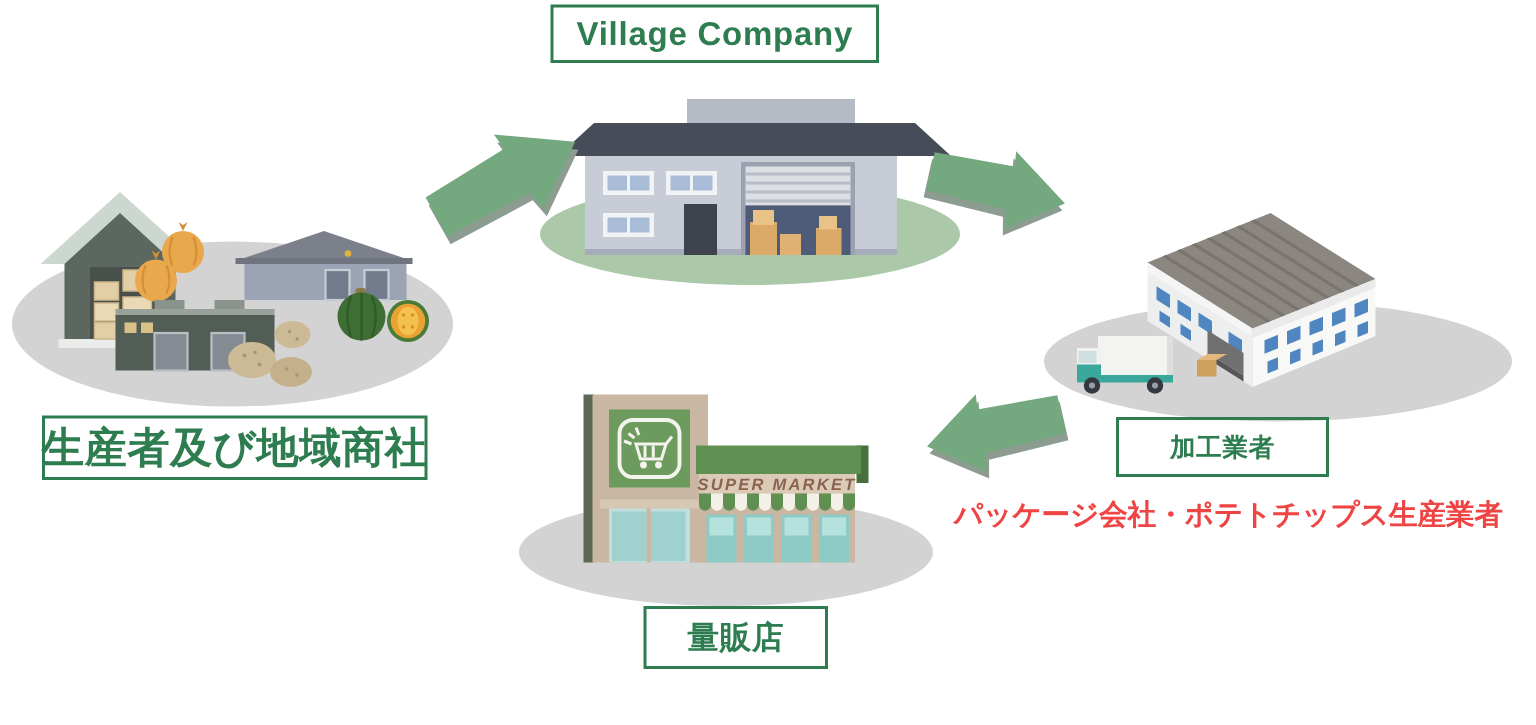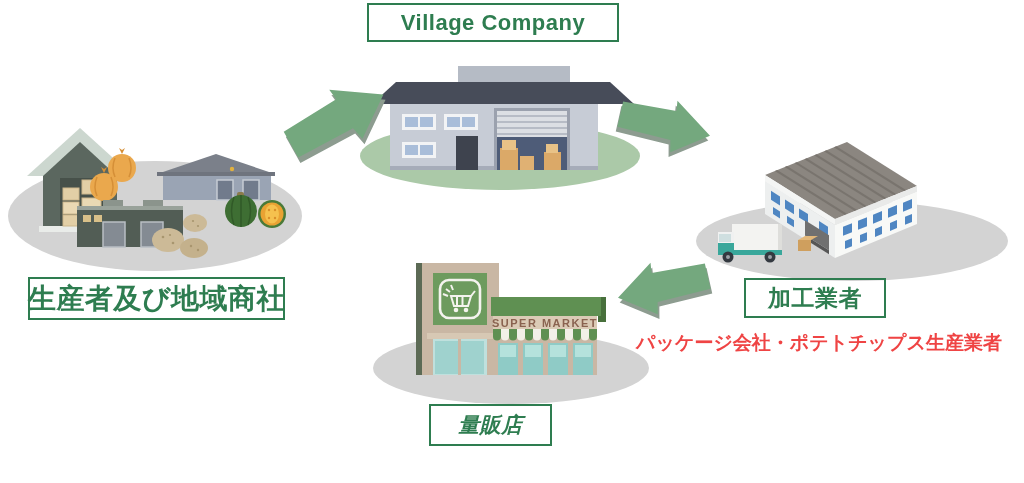--- a/index.html
+++ b/index.html
@@ -19,30 +19,30 @@
   .subtitle {
     position:absolute;
     color:#ef4444;
     font-weight:bold;
     text-align:center;
     font-size:19px;
     white-space:nowrap;
   }
   .illo { position:absolute; }
   .arrow { position:absolute; }
-  #title-box   { left:367px; top:3px;  width:252px; height:39px; font-size:22px; }
+  #title-box   { left:367px; top:3px;  width:219px; height:39px; font-size:22px; }
   #producer-box{ left:28px;  top:277px; width:257px; height:43px; font-size:28px; }
-  #processor-box{ left:744px; top:278px; width:142px; height:40px; font-size:23px; }
-  #retailer-box{ left:429px; top:404px; width:123px; height:42px; font-size:21px;font-style:italic; }
+  #processor-box{ left:744px; top:278px; width:142px; height:40px; font-size:17px; }
+  #retailer-box{ left:429px; top:404px; width:123px; height:42px; font-size:21px; }
   #processor-subtitle { left:633px; top:330px; width:372px; }
   #retailer-subtitle  { left:330px; top:451px; width:324px; }
   #center-illo  { left:358px; top:52px;  width:285px; height:140px; }
   #producer-illo{ left:5px;   top:110px; width:300px; height:165px; }
   #processor-illo{ left:690px; top:140px; width:330px; height:142px; }
-  #retailer-illo { left:371px; top:255px; width:285px; height:150px; }
+  #retailer-illo { left:344px; top:255px; width:285px; height:150px;font-style:italic; }
   #arrow-1 { left:281px; top:84px;  width:114px; height:70px; transform:rotate(-22deg); }
   #arrow-2 { left:616px; top:94px;  width:100px; height:62px; transform:rotate(20deg); }
   #arrow-3 { left:612px; top:256px; width:100px; height:62px; transform:scaleX(-1) rotate(20deg); }
 </style>
 </head>
 <body>
 
 <div class="stage">
 
   <div class="label-box" id="title-box">

